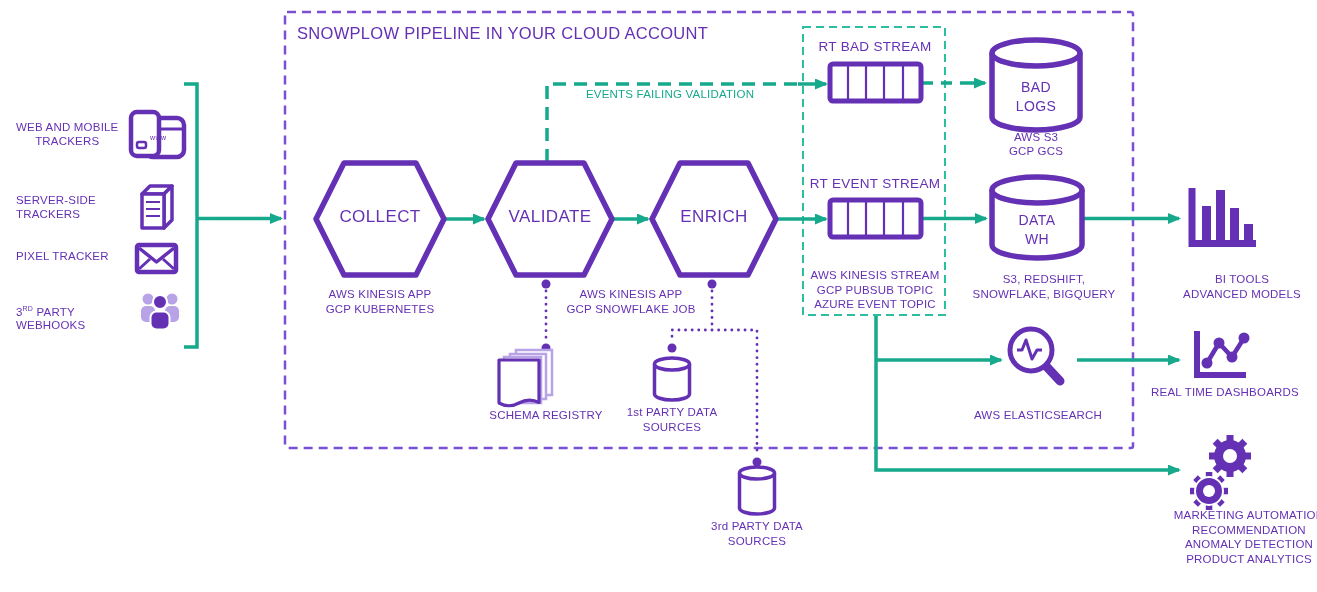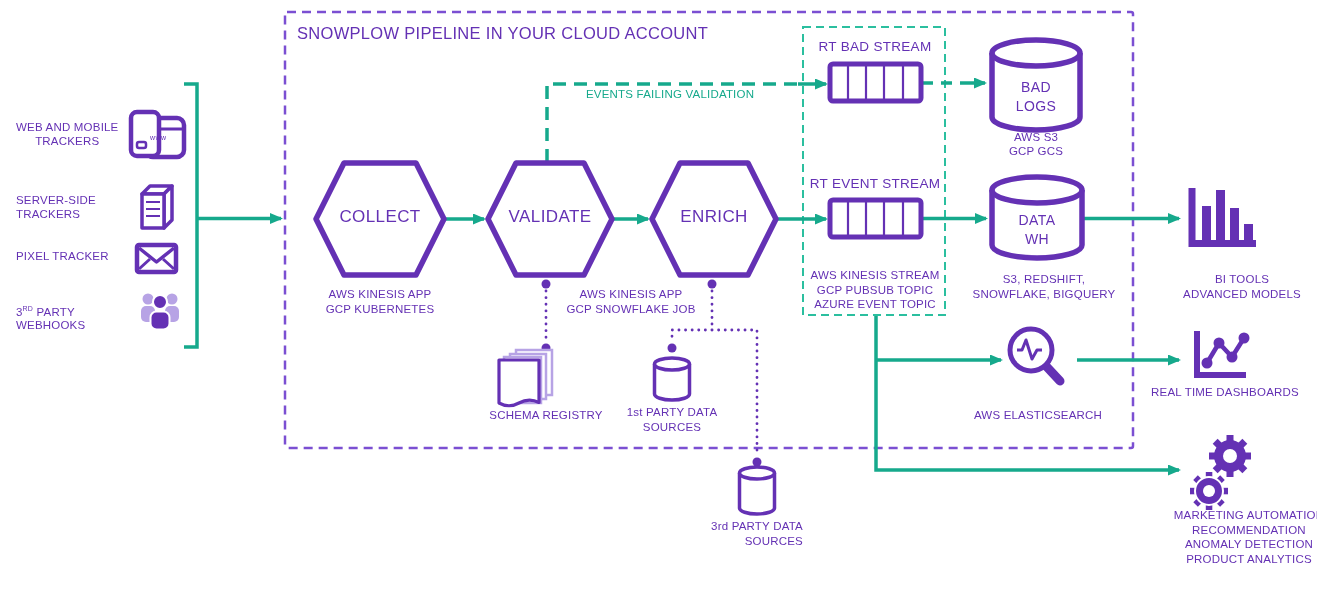--- a/index.html
+++ b/index.html
@@ -232,21 +232,21 @@
 <div class="lbl ctr sub-lbl" style="left:1044px;top:272px;">
   <div>S3, REDSHIFT,</div>
       <div>SNOWFLAKE, BIGQUERY</div>
 </div>
 
 <div class="lbl ctr" style="left:546px;top:409px;">SCHEMA REGISTRY</div>
 <div class="lbl ctr sub-lbl" style="left:672px;top:405px;">
   <div>1st PARTY DATA</div>
       <div>SOURCES</div>
 </div>
-<div class="lbl ctr sub-lbl" style="left:757px;top:519px;text-align:right;">
+<div class="lbl ctr sub-lbl" style="left:757px;top:519px;">
   <div>3rd PARTY DATA</div>
       <div>SOURCES</div>
 </div>
 <div class="lbl ctr" style="left:1038px;top:409px;">AWS ELASTICSEARCH</div>
 
 <div class="lbl ctr sub-lbl" style="left:1224px;top:272px;margin-left:18px;">
   <div>BI TOOLS</div>
       <div>ADVANCED MODELS</div>
 </div>
 <div class="lbl ctr" style="left:1225px;top:386px;">REAL TIME DASHBOARDS</div>

